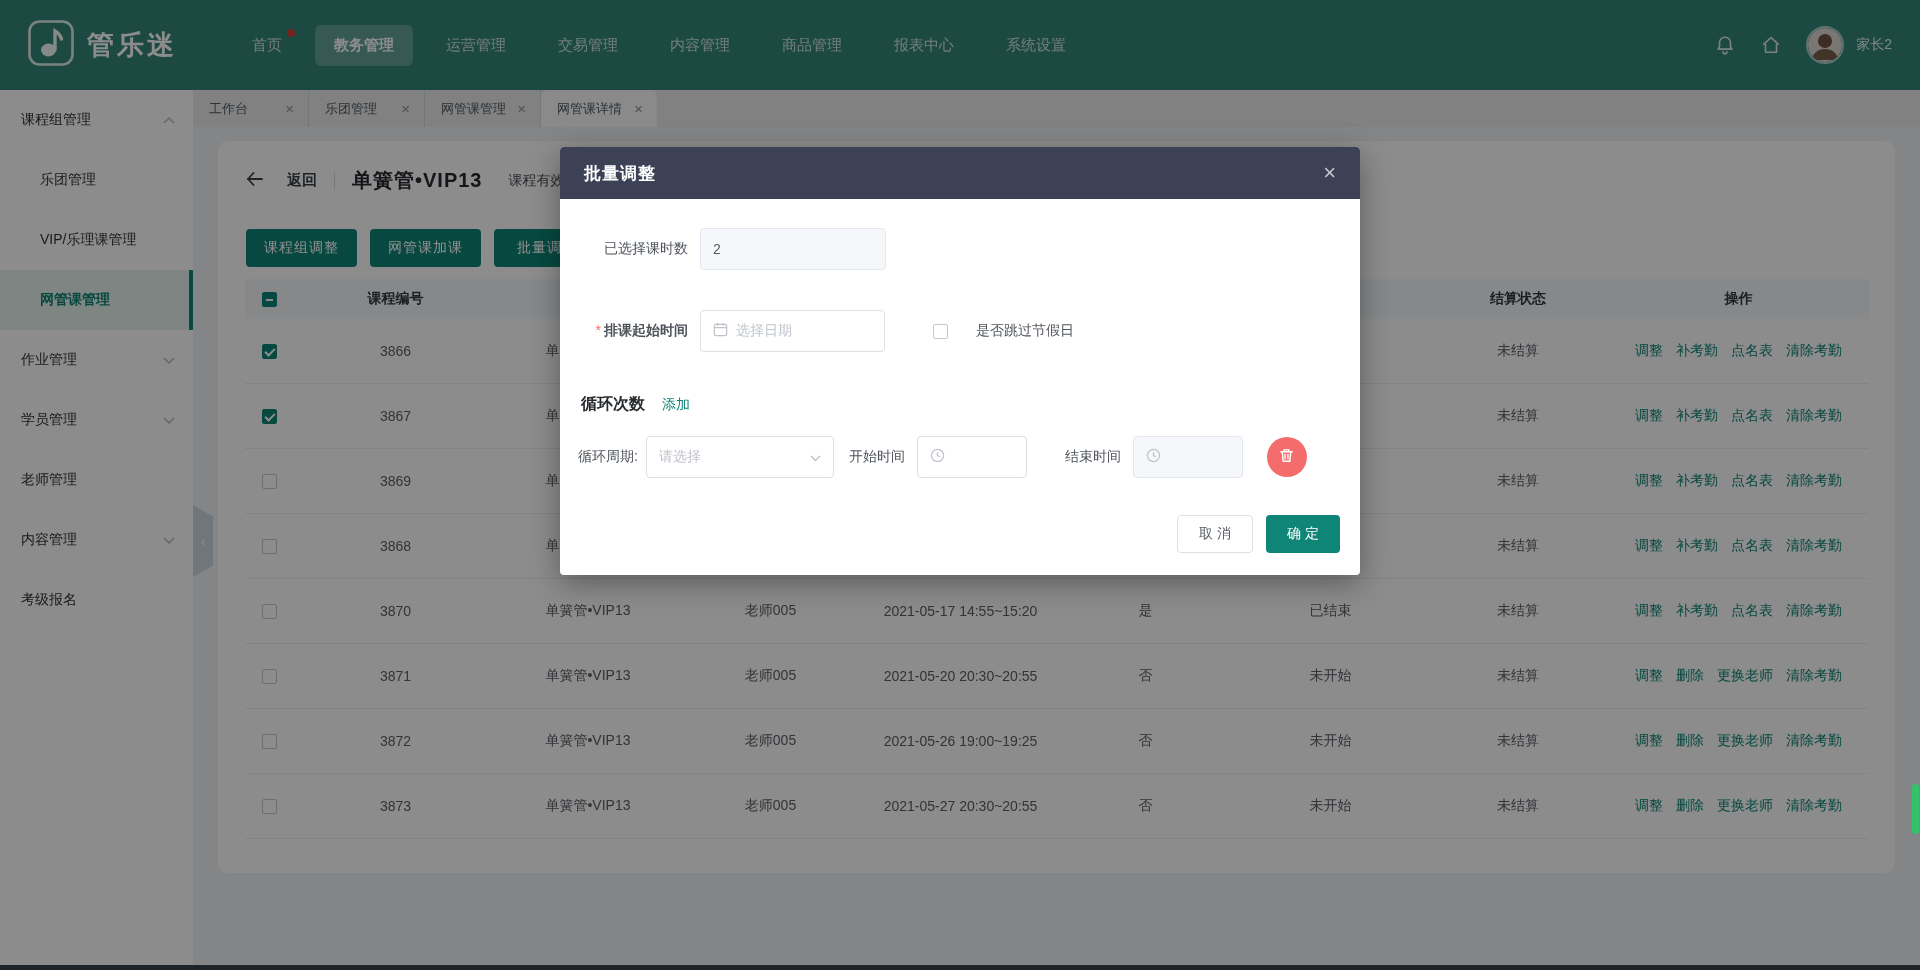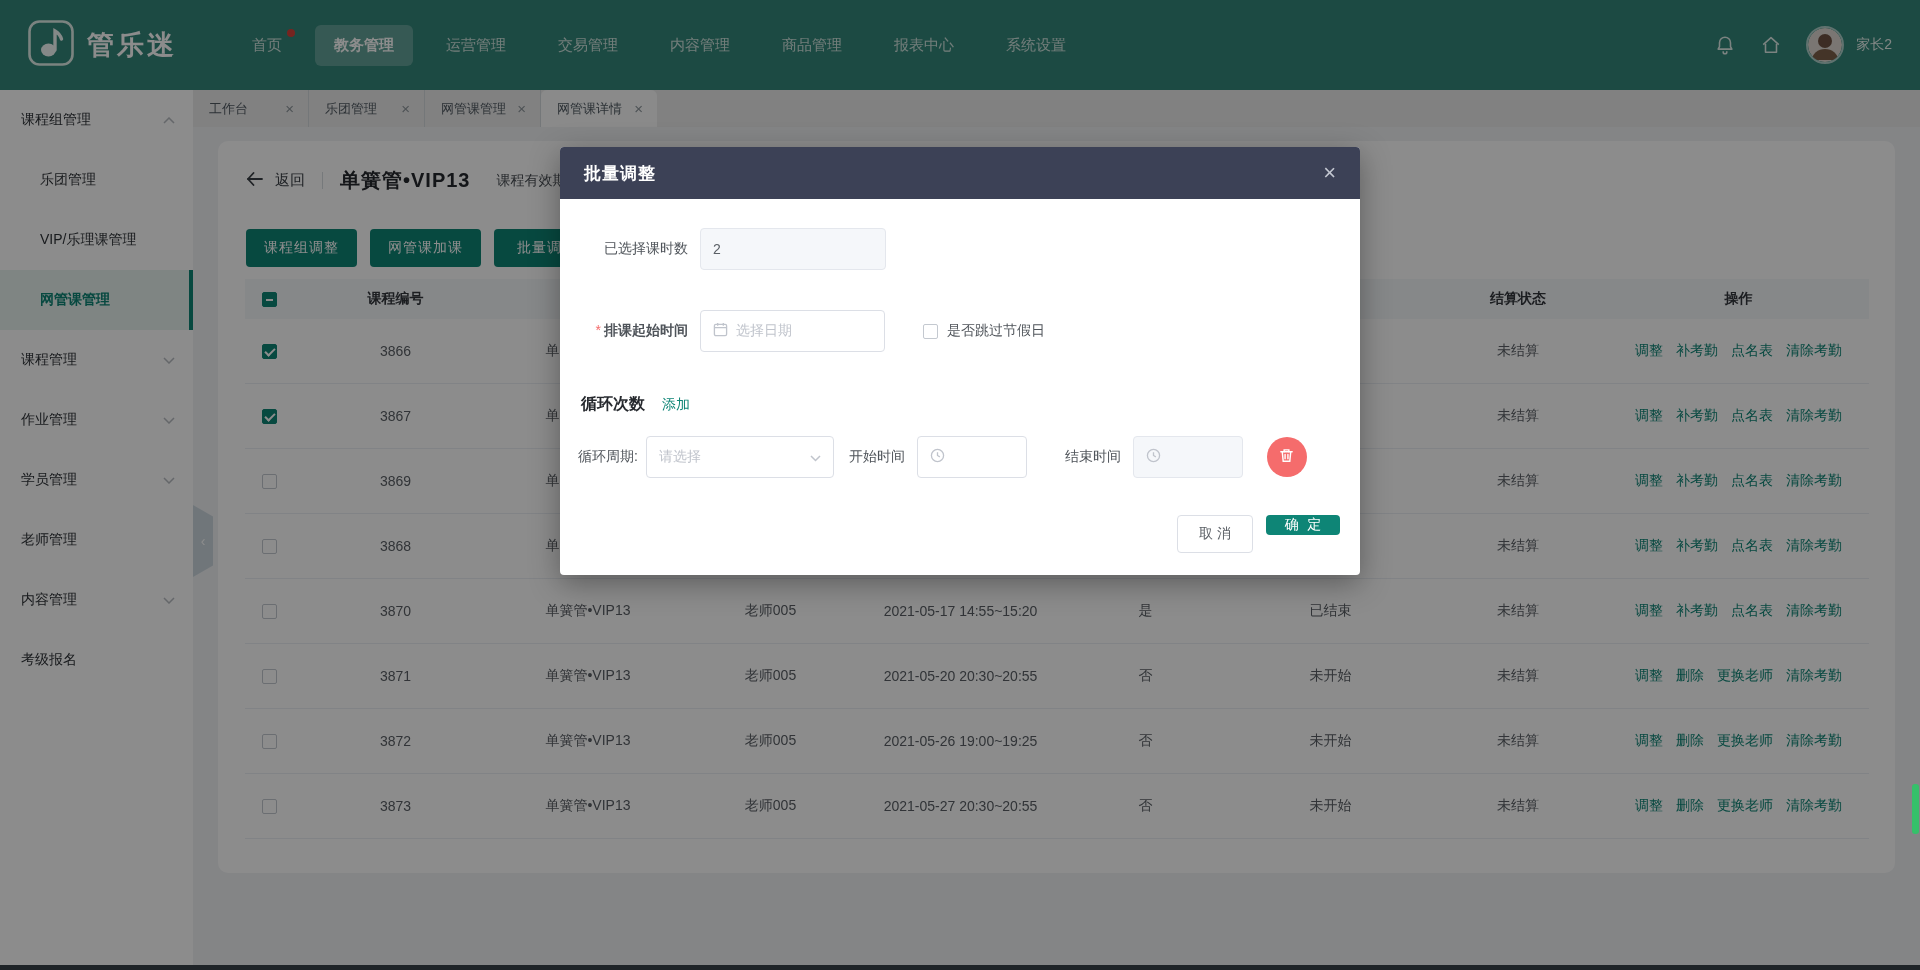--- a/index.html
+++ b/index.html
@@ -33,21 +33,21 @@
   .side-child { padding-left:40px; }
   .side-child.active { background:#e7f2ef; color:#0e8576; font-weight:bold; border-right:4px solid #0e8576; }
   .chev svg { display:block; }
 
   
   .handle { position:absolute; left:193px; top:505px; width:20px; height:72px; background:#cdd8df; clip-path:polygon(0 0,100% 16%,100% 84%,0 100%); z-index:4; display:flex; align-items:center; justify-content:center; color:#ffffff; font-size:14px; cursor:pointer; }
 
   
   .card { position:absolute; left:218px; top:141px; width:1677px; height:732px; background:#ffffff; border-radius:10px; z-index:4; }
   .title-row { display:flex; align-items:center; padding:26px 28px 0 28px; }
-  .back-btn { display:flex; align-items:center; gap:12px; font-size:15px; color:#3a3f45; cursor:pointer; }
+  .back-btn { display:flex; align-items:center; gap:24px; font-size:15px; color:#3a3f45; cursor:pointer;font-weight:bold; }
   .v-divider { width:1px; height:17px; background:#d8dce1; margin:0 17px; }
   .page-title { font-size:20px; font-weight:bold; color:#26292e; letter-spacing:1px; }
   .page-subtitle { font-size:14px; color:#4a4f55; margin-left:26px; }
   .btn-row { display:flex; gap:13px; padding:35px 28px 0 28px; }
   .teal-btn { min-width:106px; height:38px; background:#0e8576; color:#fff; font-size:14px; border:none; border-radius:4px; cursor:pointer; letter-spacing:1px; padding:0 18px; font-family:inherit; }
 
   
   .table { margin:12px 26px 0 27px; }
   .t-head { display:flex; align-items:center; height:40px; background:#f5f7fa; font-size:14px; font-weight:bold; color:#33373d; }
   .t-row { display:flex; align-items:center; height:65px; border-bottom:1px solid #ebeef5; font-size:14px; color:#5b6066; }
@@ -67,31 +67,31 @@
   .modal-title { color:#ffffff; font-size:17px; font-weight:bold; letter-spacing:1px; }
   .modal-close { margin-left:auto; color:#c3c7d1; font-size:22px; line-height:1; cursor:pointer; }
   .modal-body { padding:29px 20px 0 18px; flex:1; }
   .f-row { display:flex; align-items:center; }
   .f-label { width:110px; text-align:right; font-size:14px; color:#4f545a; margin-right:12px; white-space:nowrap; }
   .req { color:#f56c6c; margin-right:3px; }
   .inp { height:42px; border:1px solid #dcdfe6; border-radius:4px; background:#fff; display:flex; align-items:center; padding:0 12px; gap:8px; font-size:14px; color:#303133; }
   .inp.disabled { background:#f5f7fa; border-color:#e4e7ed; color:#5b6066; }
   .placeholder { color:#c0c4cc; }
   .w186{width:186px}.w200{width:185px}.w178{width:188px}.w110{width:110px}
-  .cb-group { display:flex; align-items:center; gap:9px; margin-left:38px; font-size:14px; color:#4f545a;text-align:center; }
+  .cb-group { display:flex; align-items:center; gap:28px; margin-left:48px; font-size:14px; color:#4f545a;text-align:center; }
   .section-row { display:flex; align-items:baseline; margin-top:42px; padding-left:3px; }
   .section-title { font-size:16px; font-weight:bold; color:#26292e; }
   .add-link { font-size:14px; color:#0e8576; margin-left:17px; cursor:pointer; }
   .cycle-row { display:flex; align-items:center; margin-top:21px;text-align:center; }
   .cycle-label { font-size:14px; color:#4f545a; white-space:nowrap; }
   .sel-caret { margin-left:auto; }
   .del-btn { width:40px; height:40px; border-radius:50%; background:#f56c6c; border:none; margin-left:24px; display:flex; align-items:center; justify-content:center; cursor:pointer; flex-shrink:0; }
   .modal-footer { display:flex; justify-content:flex-end; gap:13px; padding:0 20px 22px 0;margin-left:24px; }
   .btn-plain { width:76px; height:38px; background:#fff; border:1px solid #dcdfe6; border-radius:4px; color:#5b6066; font-size:14px; cursor:pointer; font-family:inherit; }
-  .btn-confirm { width:74px; height:20px; background:#0e8576; border:none; border-radius:4px; color:#fff; font-size:14px; cursor:pointer; font-family:Liberation Mono, monospace; }
+  .btn-confirm { width:74px; height:38px; background:#0e8576; border:none; border-radius:4px; color:#fff; font-size:14px; cursor:pointer; font-family:Liberation Sans, sans-serif; }
 
   
   .scroll-thumb { position:absolute; right:1px; top:784px; width:7px; height:50px; border-radius:3px; background:#35c06a; z-index:60; cursor:pointer; }
   .bottom-strip { position:absolute; left:0; right:0; bottom:0; height:5px; background:#1f2428; z-index:60; }
   .mt40 { margin-top:40px; }
 </style>
 </head>
 <body>
 
 <div class="app">
@@ -154,28 +154,20 @@
         <div class="side-child">
           <span>乐团管理</span>
         </div>
         <div class="side-child">
           <span>VIP/乐理课管理</span>
         </div>
         <div class="side-child active">
           <span>网管课管理</span>
         </div>
         <div class="side-item">
-          <span class="side-label">课程管理</span>
-          <span class="chev">
-            <svg width="12" height="7" viewBox="0 0 12 7" fill="none" stroke="#b8bcc2" stroke-width="1.5" style="transform:rotate(0deg)">
-              <path d="M1 1l5 5 5-5"></path>
-            </svg>
-          </span>
-        </div>
-        <div class="side-item">
           <span class="side-label">作业管理</span>
           <span class="chev">
             <svg width="12" height="7" viewBox="0 0 12 7" fill="none" stroke="#b8bcc2" stroke-width="1.5" style="transform:rotate(0deg)">
               <path d="M1 1l5 5 5-5"></path>
             </svg>
           </span>
         </div>
         <div class="side-item">
           <span class="side-label">学员管理</span>
           <span class="chev">

